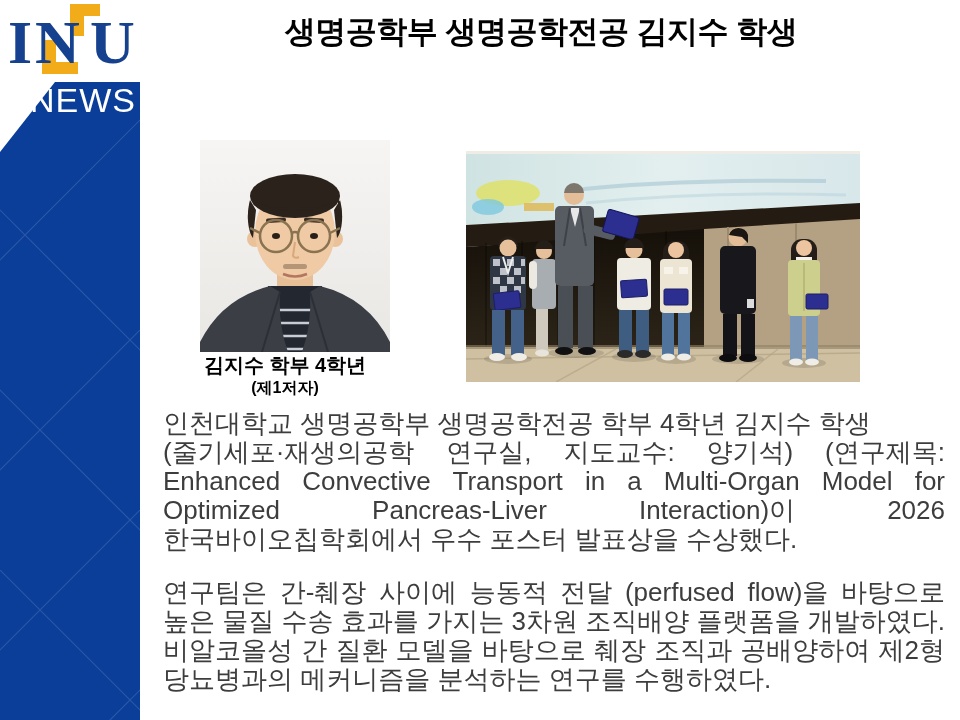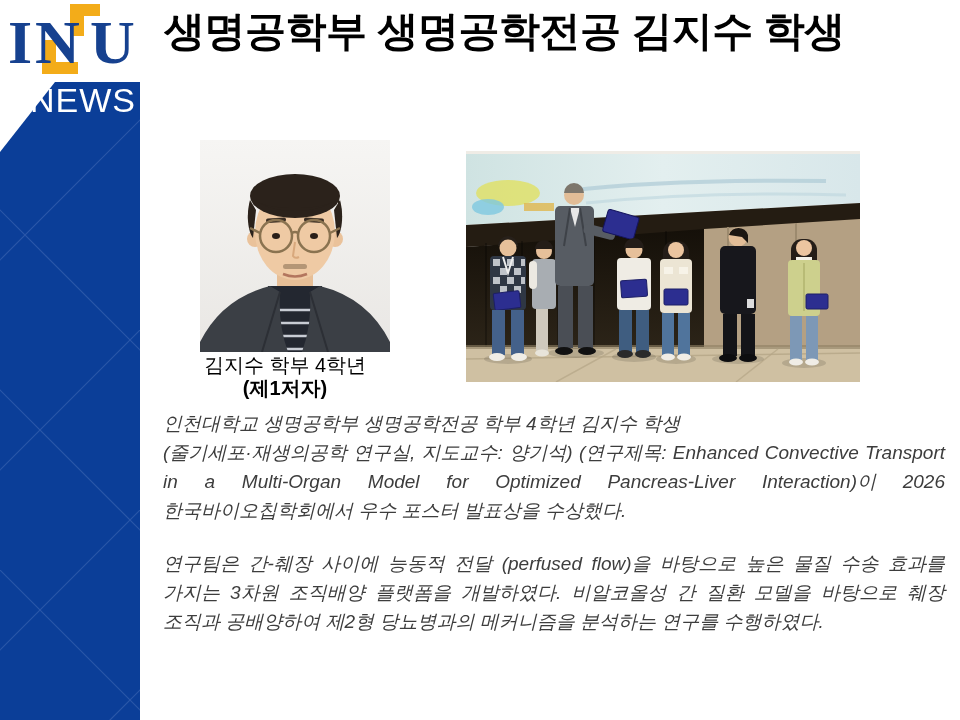--- a/index.html
+++ b/index.html
@@ -11,36 +11,36 @@
   
   .sidebar { position:absolute; left:0; top:0; width:140px; height:720px; background:#ffffff; }
   .sidebar-blue-svg { position:absolute; left:0; top:0; width:140px; height:720px; }
   .logo-svg { position:absolute; left:8px; top:3px; width:126px; height:74px; }
   .news-label {
     position:absolute; left:0; top:82px; width:136px; text-align:right;
     color:#ffffff; font-size:34px; font-weight:400; letter-spacing:1px; line-height:36px;padding-left:24px;
   }
   
   .title {
-    position:absolute; left:164px; top:12px; width:790px; text-align:left;
-    font-size:41px; font-weight:bold; color:#000000; line-height:39px; letter-spacing:-0.5px;
+    position:absolute; left:146px; top:12px; width:790px; text-align:center;
+    font-size:31px; font-weight:bold; color:#000000; line-height:39px; letter-spacing:-0.5px;
   }
   
   .portrait { position:absolute; left:200px; top:140px; width:190px; height:212px; }
   .portrait svg, .ceremony svg { display:block; width:100%; height:100%; }
   .portrait-caption {
     position:absolute; left:170px; top:353px; width:230px; text-align:center; color:#000;
   }
-  .portrait-caption .cap1 { font-size:20px; font-weight:normal; line-height:25px; }
-  .portrait-caption .cap2 { font-size:20px; font-weight:bold; line-height:20px; }
+  .portrait-caption .cap1 { font-size:20px; font-weight:bold; line-height:25px; }
+  .portrait-caption .cap2 { font-size:16px; font-weight:bold; line-height:20px; }
   .ceremony { position:absolute; left:466px; top:151px; width:394px; height:231px; }
   
   .article {
     position:absolute; left:163px; top:409px; width:782px;
-    color:#3d3d3d; font-size:19px; line-height:29px; word-break:keep-all;font-style:italic;
+    color:#3d3d3d; font-size:26px; line-height:29px; word-break:keep-all;
   }
   .article .line-first { text-align:left; }
   .article .just { text-align:justify; }
   .article .para2 { margin-top:24px; text-align:justify; }
 </style>
 </head>
 <body>
 
 <div class="page">
 

